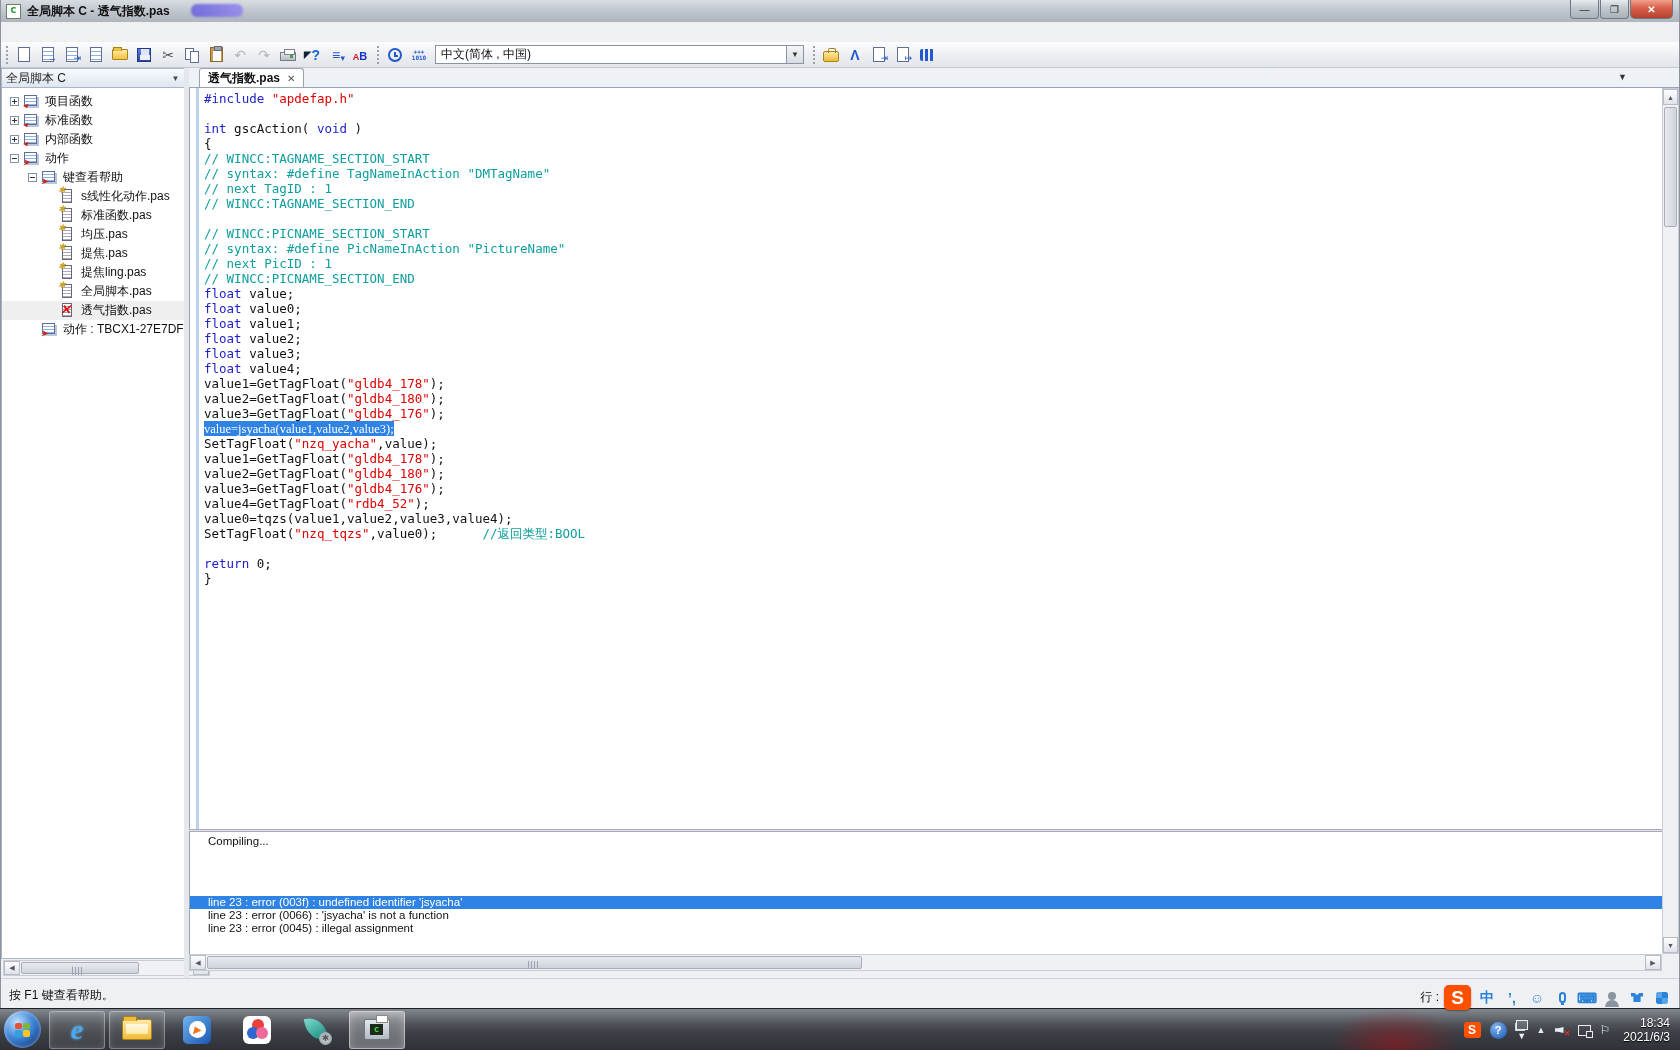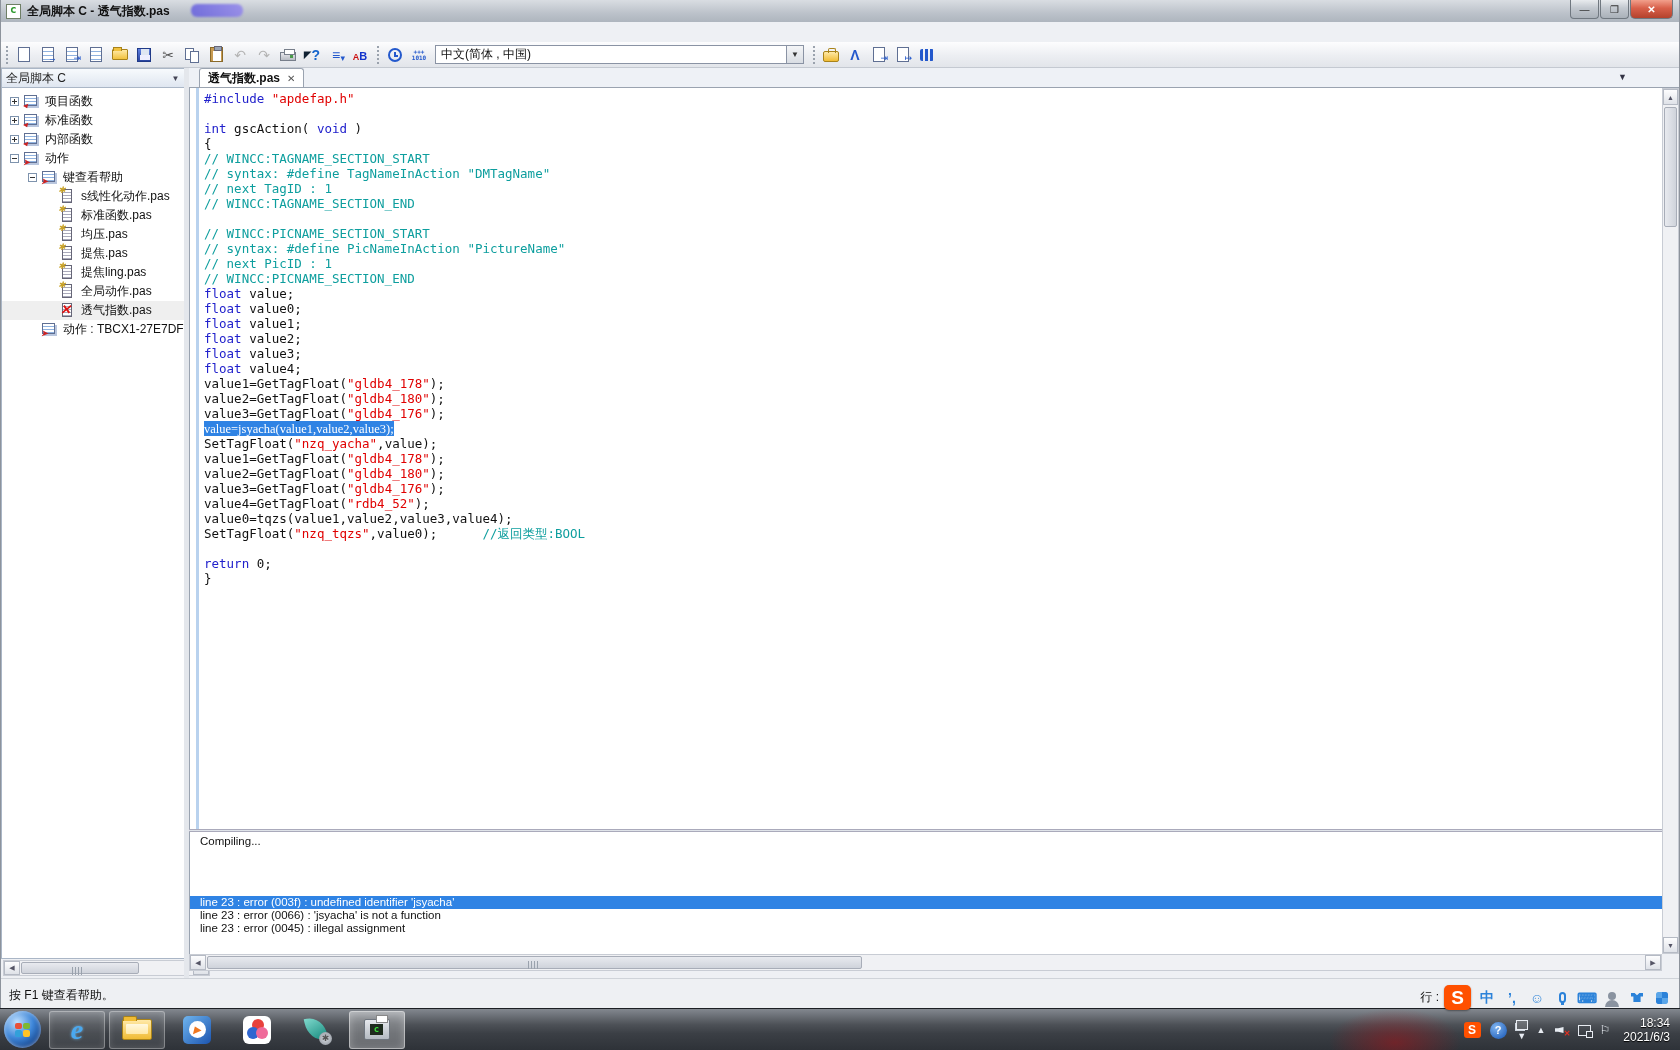--- a/index.html
+++ b/index.html
@@ -141,21 +141,21 @@
   .cl .s { color:#e00000; }
   .cl .c { color:#0d9e9e; }
   .cl .hl { background:#2f83e4; }
   .cl .hl span { color:#fff !important;font-family:Liberation Serif, serif; }
 
   .hsplitter { position:absolute; left:0; top:761px; right:17px; height:3px; background:#dfe3e9;
                border-top:1px solid #aab; border-bottom:1px solid #aab; }
   .output { position:absolute; left:0; top:764px; right:17px; height:122px; background:#fff;
             border-left:1px solid #9aa3b0; font-size:11.5px; line-height:13px; color:#111;
             padding-top:3px; overflow:hidden; }
-  .orow { padding-left:10px; white-space:nowrap; }
+  .orow { padding-left:18px; white-space:nowrap; }
   .orow.hl { background:#2f83e4; color:#fff;margin-top:48px; }
 
   
   .vscroll { position:absolute; right:0; top:20px; width:17px; height:866px; background:#f0f1f4;
              border:1px solid #c8ccd4; }
   .sbtn { position:absolute; left:0; right:0; height:16px; background:linear-gradient(#fdfdfe,#dfe2e8);
           border:1px solid #b5bac4; display:flex; align-items:center; justify-content:center;
           font-size:7px; color:#556; }
   .vthumb { position:absolute; left:1px; right:1px; top:18px; height:120px;
             background:linear-gradient(90deg,#e8eaef,#cfd3db); border:1px solid #a8adb8; border-radius:2px; }
@@ -459,21 +459,21 @@
                 <i class="tic-star">✱</i>
               </span>
               <span>提焦ling.pas</span>
             </div>
             <div class="trow" style="padding-left: 44px;">
               <span class="exp-sp"></span>
               <span class="ticon">
                 <i class="tic-page"></i>
                 <i class="tic-star">✱</i>
               </span>
-              <span>全局动作.pas</span>
+              <span>全局脚本.pas</span>
             </div>
             <div class="trow sel" style="padding-left: 44px;">
               <span class="exp-sp"></span>
               <span class="ticon">
                 <i class="tic-page"></i>
                 <i class="tic-x">✕</i>
               </span>
               <span>透气指数.pas</span>
             </div>
             <div class="trow" style="padding-left: 26px;">

